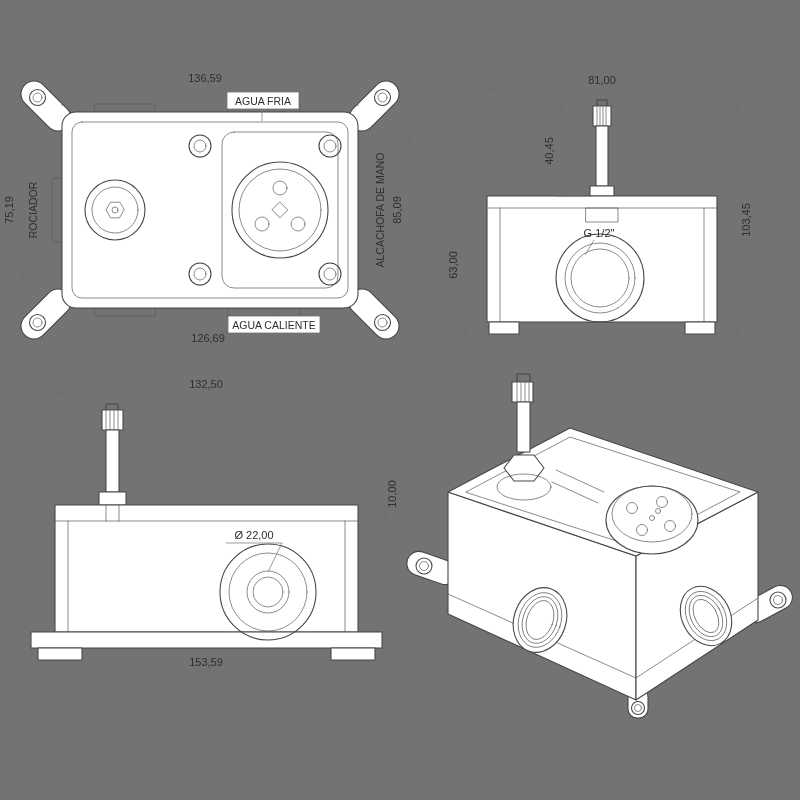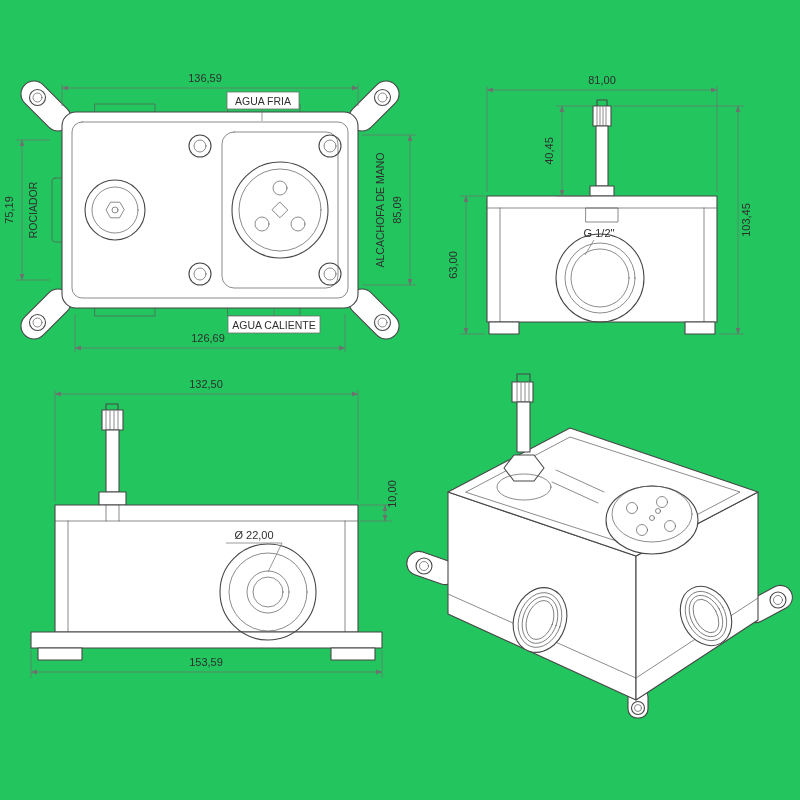--- a/index.html
+++ b/index.html
@@ -1,16 +1,16 @@
 <!DOCTYPE html>
 <html><head>
 <meta charset="utf-8">
 <style>
   html,body{margin:0;padding:0;background:#ffffff;}
-  .stage{position:relative;width:800px;height:800px;background:#22c55e;overflow:hidden;}
+  .stage{position:relative;width:800px;height:800px;background:#737373;overflow:hidden;}
   svg{display:block;}
   .ln  {fill:none;stroke:#474747;stroke-width:1.1;stroke-linejoin:round;stroke-linecap:round;}
   .lnf {fill:#ffffff;stroke:#474747;stroke-width:1.1;stroke-linejoin:round;}
   .ln2 {fill:none;stroke:#5a5a5a;stroke-width:.7;stroke-linejoin:round;stroke-linecap:round;}
   .dim {fill:none;stroke:#707070;stroke-width:.7;}
   .dimtxt{font:11px "Liberation Sans",sans-serif;fill:#2f2f2f;}
   .lbl  {font:10.5px "Liberation Sans",sans-serif;fill:#2f2f2f;}
   .ctr{text-anchor:middle;}
   .lblbox{fill:#ffffff;stroke:#707070;stroke-width:.8;}
 </style>

